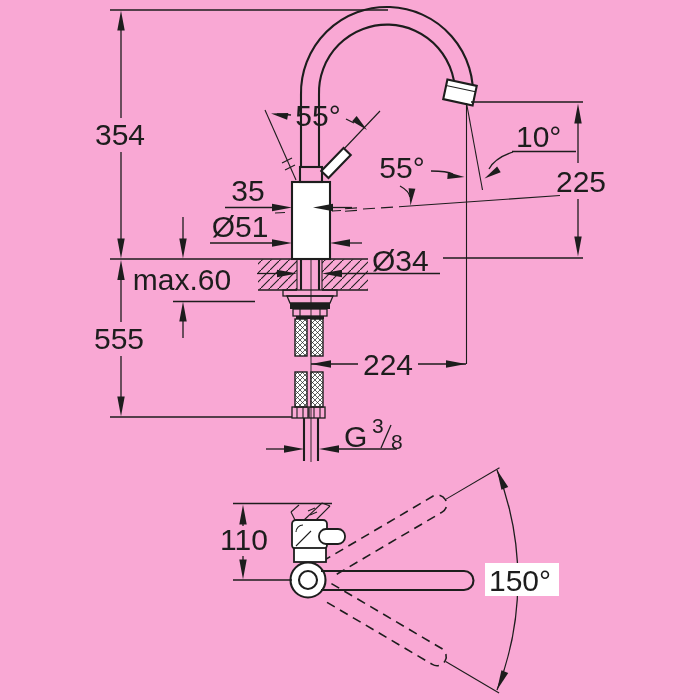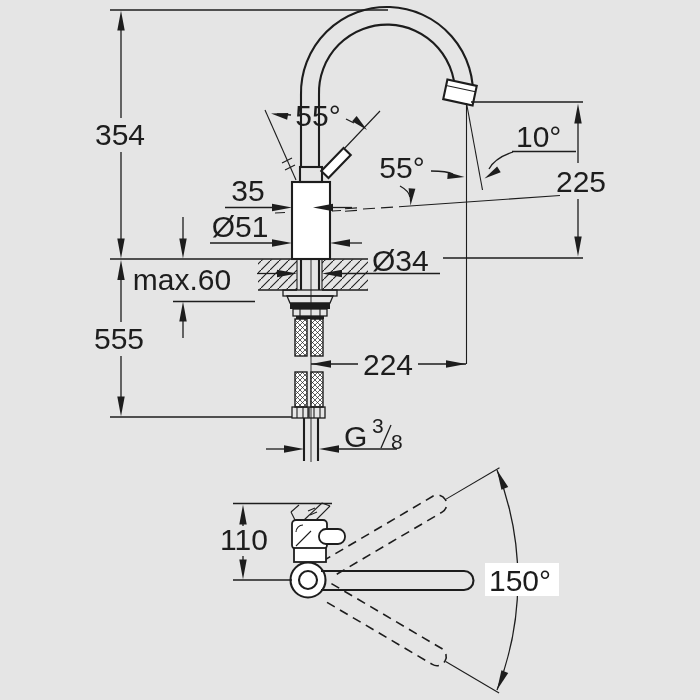--- a/index.html
+++ b/index.html
@@ -1,16 +1,16 @@
 <!DOCTYPE html>
 <html><head>
 <meta charset="utf-8">
 <style>
   html,body{margin:0;padding:0;background:#ffffff;}
-  .stage{position:relative;width:700px;height:700px;background:#e5e5e5;overflow:hidden;}
+  .stage{position:relative;width:700px;height:700px;background:#f9a8d4;overflow:hidden;}
   svg{display:block;}
   svg text{font-family:"Liberation Sans","DejaVu Sans",sans-serif;font-size:30px;fill:#1d1d1d;}
   svg text.sm{font-size:21px;}
   .ln{stroke:#1d1d1d;fill:none;stroke-width:1.3;stroke-linecap:butt;}
   .thin{stroke:#1d1d1d;fill:none;stroke-width:1.1;}
   .hair{stroke:#1d1d1d;fill:none;stroke-width:0.9;}
   .bold{stroke:#1d1d1d;fill:none;stroke-width:2.1;}
   .bold-w{stroke:#1d1d1d;fill:#ffffff;stroke-width:2.1;}
   .fillk{fill:#1d1d1d;stroke:none;}
   .dsh{stroke:#1d1d1d;fill:none;stroke-width:1.6;stroke-dasharray:9 6;}

